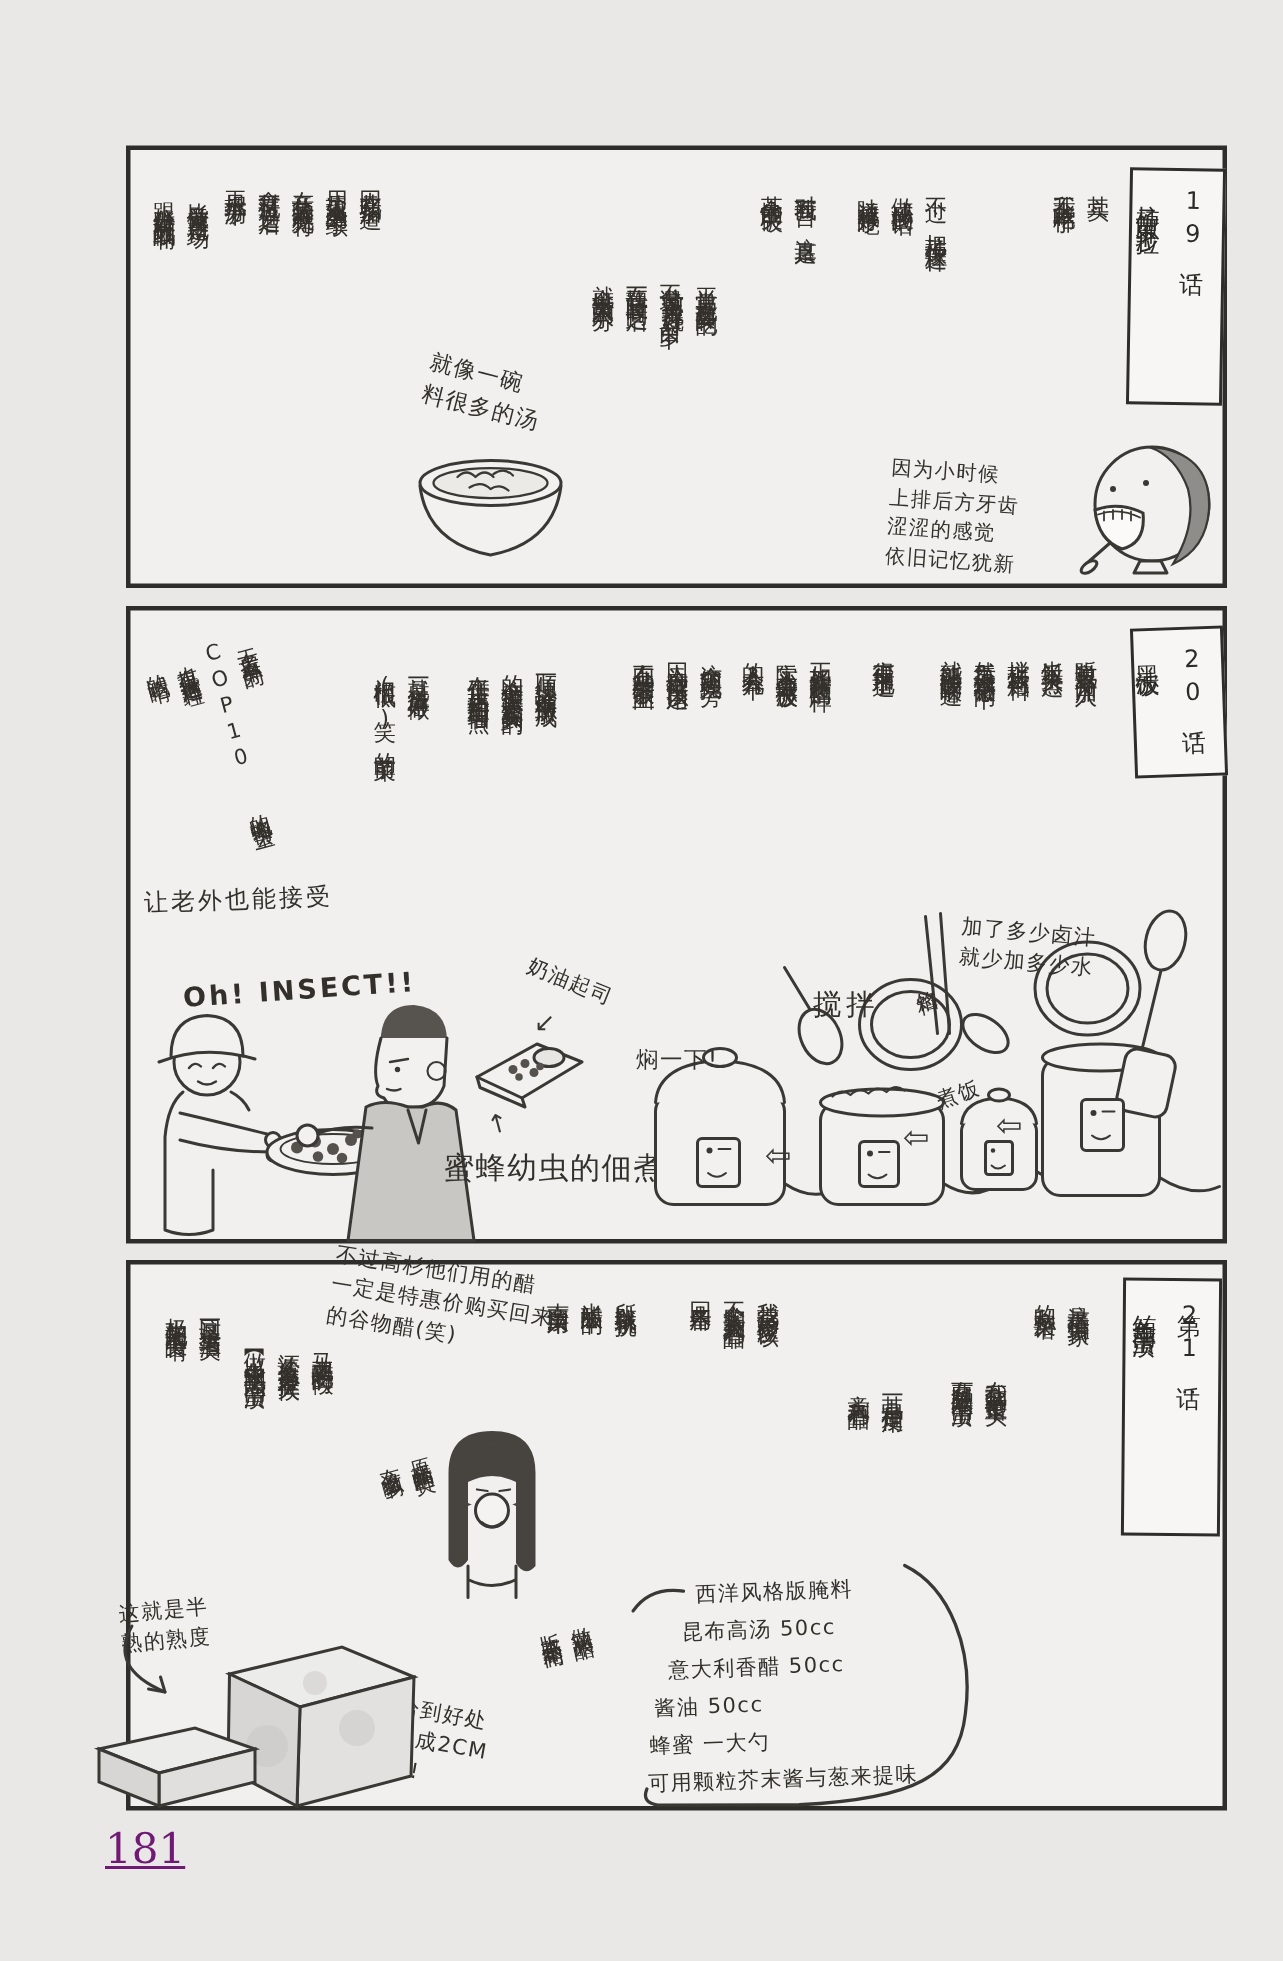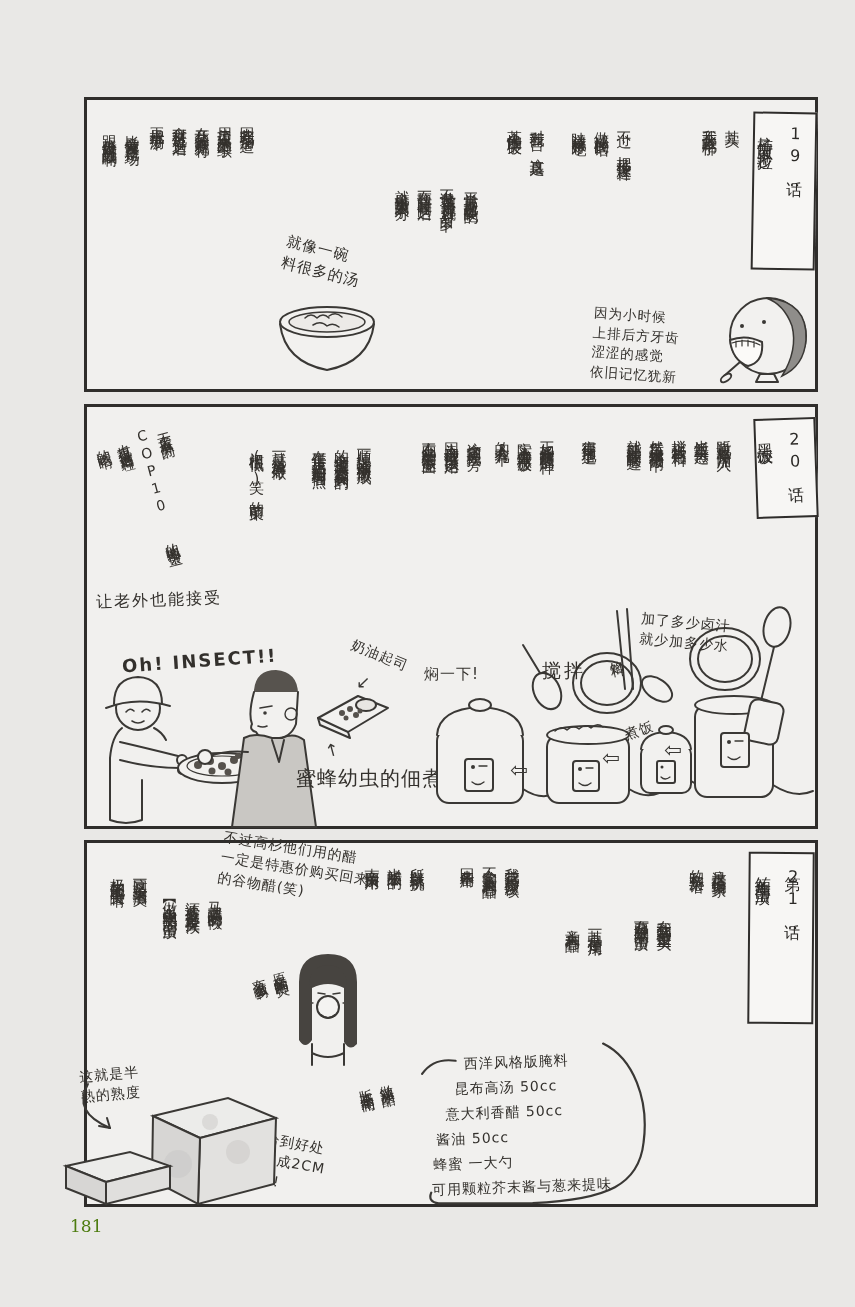--- a/index.html
+++ b/index.html
@@ -10,21 +10,21 @@
      font-size:15px;line-height:1.5;letter-spacing:2px;color:#33302c;}
   .h{position:absolute;white-space:pre-line;font-size:14px;line-height:1.45;letter-spacing:1px;color:#33302c;}
   .titlebox{position:absolute;background:#f7f6f4;border:2.5px solid #2f2d2b;box-sizing:border-box;
      writing-mode:vertical-rl;text-orientation:upright;white-space:pre-line;
      font-size:16px;line-height:1.85;letter-spacing:3px;padding:10px 5px;color:#2c2a27;}
   .small{font-size:13.5px;}
   .arrowglyph{position:absolute;font-size:21px;color:#3a3835;}
   svg{position:absolute;overflow:visible;}
   .sk{stroke:#3a3835;stroke-width:2;fill:none;stroke-linecap:round;stroke-linejoin:round;}
   .skf{stroke:#3a3835;stroke-width:2;fill:#f2f1ef;stroke-linecap:round;stroke-linejoin:round;}
-  #pagenum{position:absolute;font-family:"DejaVu Serif",serif;font-size:17px;color:#4d7c0f;}
+  #pagenum{position:absolute;font-family:"DejaVu Serif",serif;font-size:28px;color:#701a75;text-decoration:underline;}
   .recipe-line{white-space:pre;font-size:14px;line-height:1.78;letter-spacing:1px;color:#33302c;}
 </style>
 </head>
 <body>
 
 <div id="page">
 
   <div class="panel" style="left:84px;top:97px;width:734px;height:295px;"></div>
 
   <div class="titlebox" style="left:752px;top:112px;width:64px;height:158px;transform:rotate(1deg);">19话‥
@@ -194,21 +194,21 @@
     <ellipse class="skf" cx="339" cy="112" rx="39" ry="9"></ellipse>
     <ellipse class="skf" cx="382" cy="34" rx="13" ry="20" transform="rotate(14 382 34)"></ellipse>
     <path class="sk" d="M379,54 L366,108"></path>
     <rect class="skf" x="352" y="108" width="34" height="42" rx="8" transform="rotate(12 369 129)"></rect>
     <rect class="skf" x="326" y="140" width="28" height="34" rx="3"></rect>
     <circle cx="334" cy="149" r="2" fill="#3a3835"></circle>
       <path class="sk" style="stroke-width:1.3" d="M340,148 h8 M333,164 q6,5 12,0"></path>
     <path class="sk" d="M378,192 q22,14 40,6"></path>
   </svg>
 
-  <div class="h" style="left:424px;top:664px;font-size:15px;">焖一下!</div>
+  <div class="h" style="left:424px;top:696px;font-size:15px;">焖一下!</div>
   <div class="h" style="left:542px;top:657px;font-size:19px;letter-spacing:3px;text-align:center;">搅拌</div>
   <div class="v" style="right:231px;top:650px;font-size:14px;transform:rotate(-12deg);">馅料</div>
   <div class="h" style="left:624px;top:720px;transform:rotate(-18deg);">煮饭</div>
   <div class="h" style="left:640px;top:612px;transform:rotate(5deg);">加了多少卤汁
 就少加多少水</div>
   <span class="arrowglyph" style="left:510px;top:758px;">⇦</span>
   <span class="arrowglyph" style="left:602px;top:746px;">⇦</span>
   <span class="arrowglyph" style="left:664px;top:738px;">⇦</span>
 
   <div class="panel" style="left:84px;top:840px;width:734px;height:367px;"></div>

